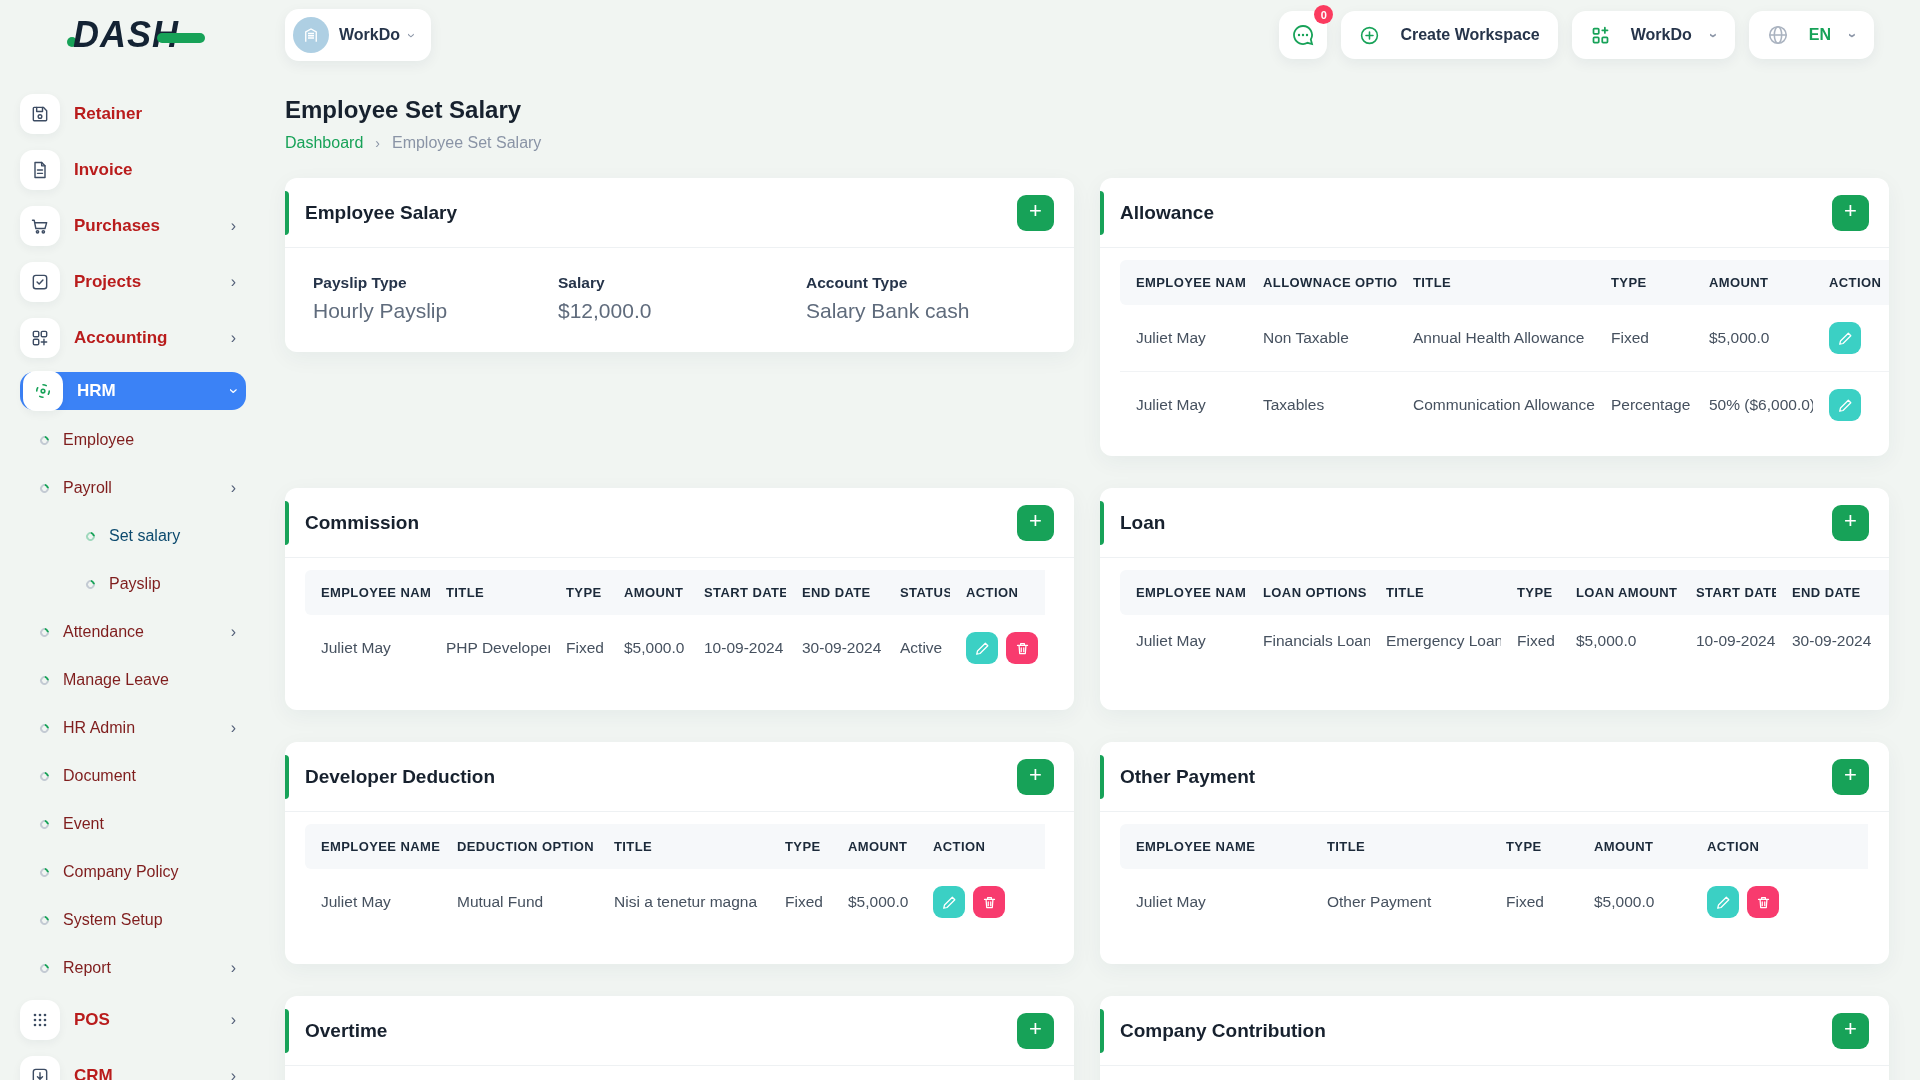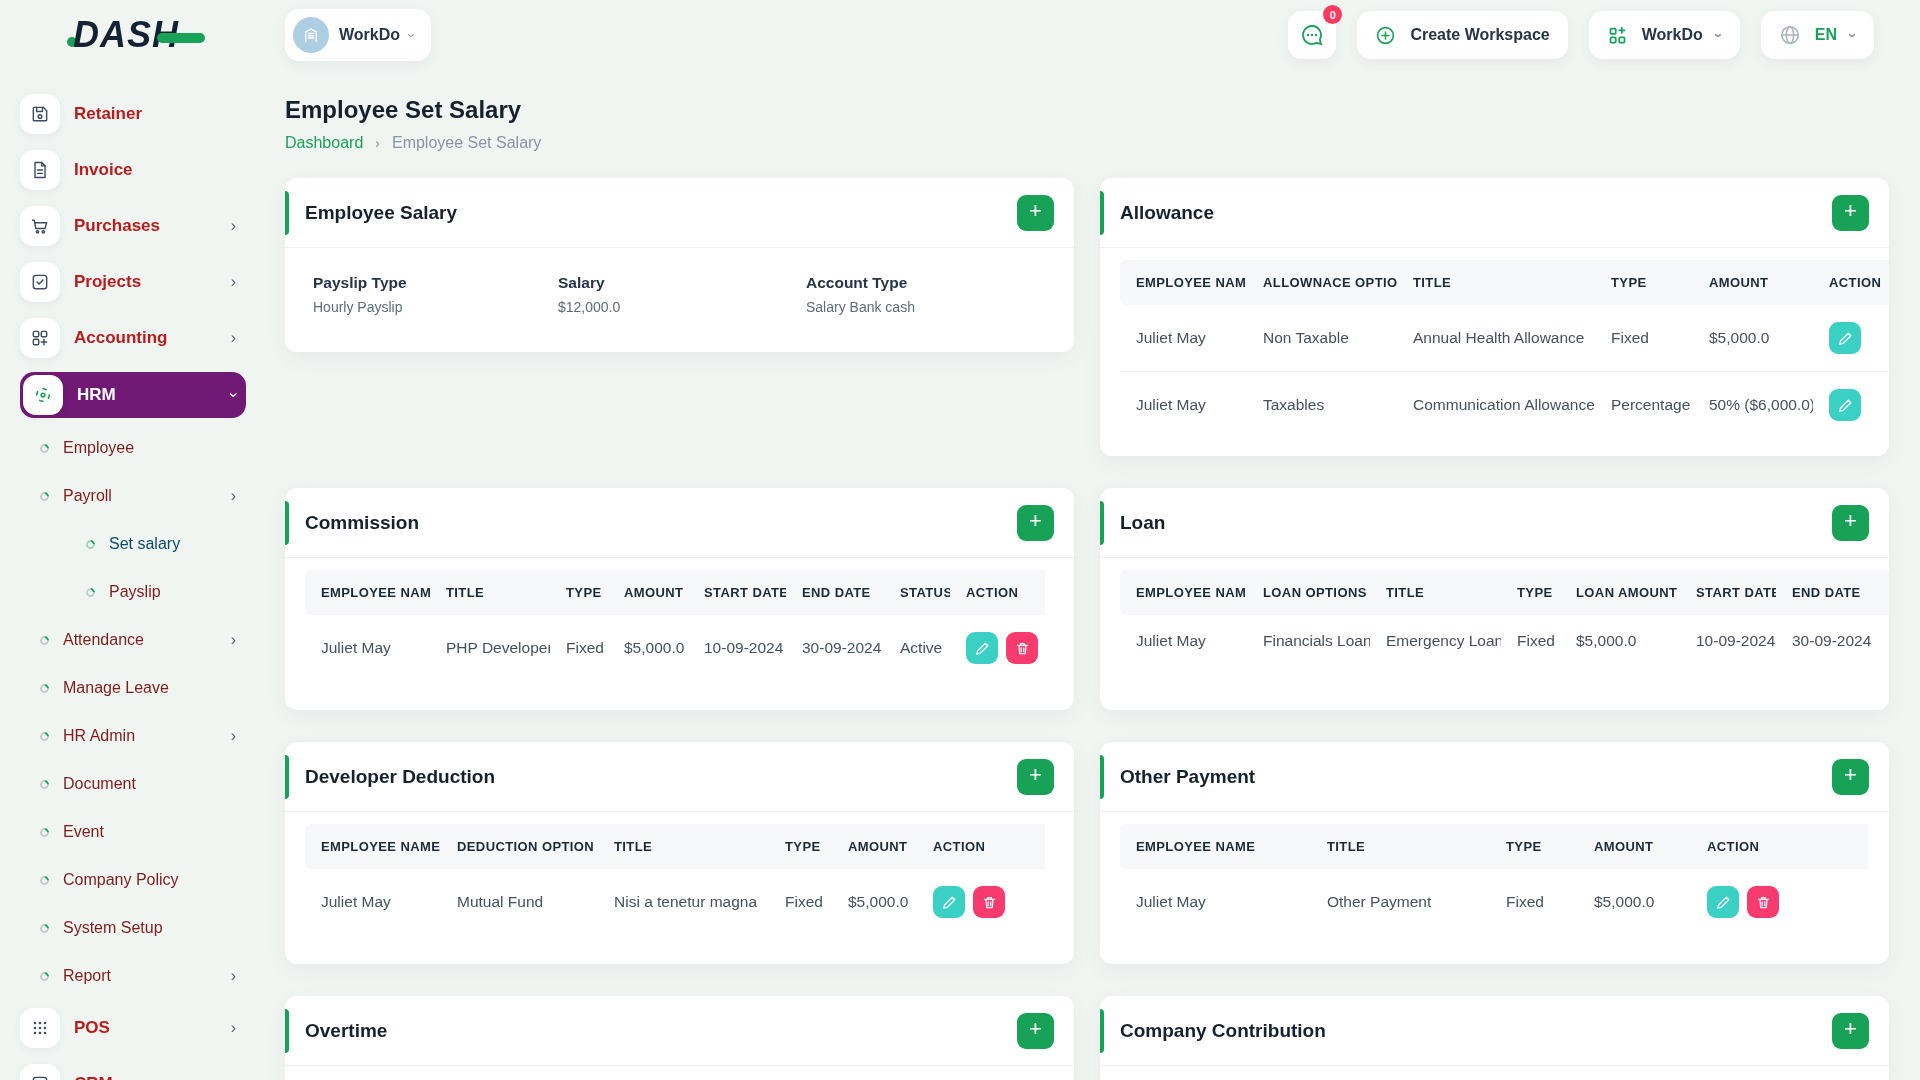--- a/index.html
+++ b/index.html
@@ -15,30 +15,30 @@
   .logo-text { font-size:36px; font-weight:800; letter-spacing:1px; color:#142334; font-style:italic; }
   .logo-dash { width:48px; height:10px; background:#17a258; border-radius:6px; margin-left:-26px; margin-top:6px; }
   .logo-dot { width:10px; height:10px; background:#17a258; border-radius:50%; margin-right:-8px; margin-top:14px; }
   .ws-pill { display:flex; align-items:center; gap:10px; background:#fff; border-radius:14px; padding:8px 16px 8px 8px; box-shadow:0 4px 14px rgba(20,40,60,.06); cursor:pointer; }
   .ws-avatar { width:36px; height:36px; border-radius:50%; background:#aecfe3; display:flex; align-items:center; justify-content:center; }
   .ws-name { font-size:16px; font-weight:600; color:#26344a; }
   .chev-down { font-size:15px; color:#8a94a6; transform:rotate(90deg); display:inline-block; line-height:1; }
   .top-right { margin-left:auto; display:flex; align-items:center; gap:14px; }
   .icon-btn { position:relative; width:48px; height:48px; background:#fff; border:none; border-radius:14px; display:flex; align-items:center; justify-content:center; box-shadow:0 4px 14px rgba(20,40,60,.06); cursor:pointer; }
   .badge { position:absolute; top:-6px; right:-6px; min-width:19px; height:19px; border-radius:10px; background:#fb3b5f; color:#fff; font-size:11px; font-weight:700; display:flex; align-items:center; justify-content:center; padding:0 5px; }
-  .pill-btn { display:flex; align-items:center; gap:14px; background:#fff; border:none; border-radius:14px; height:48px; padding:0 18px; font-family:inherit; font-size:16px; font-weight:600; color:#26344a; box-shadow:0 4px 14px rgba(20,40,60,.06); cursor:pointer;margin-left:7px; }
+  .pill-btn { display:flex; align-items:center; gap:20px; background:#fff; border:none; border-radius:14px; height:48px; padding:0 18px; font-family:inherit; font-size:16px; font-weight:600; color:#26344a; box-shadow:0 4px 14px rgba(20,40,60,.06); cursor:pointer; }
   .lang-label { color:#17a258; font-weight:700; }
   
   .shell { display:flex; }
   .sidebar { width:258px; padding:16px 12px 0 20px; flex:none; }
   .side-item { display:flex; align-items:center; height:56px; cursor:pointer; }
   .icon-box { width:40px; height:40px; background:#fff; border-radius:13px; display:flex; align-items:center; justify-content:center; box-shadow:0 3px 10px rgba(20,40,60,.05); flex:none; }
   .side-label { margin-left:14px; font-size:17px; font-weight:600; color:#b91c1c; }
   .side-chev { margin-left:auto; margin-right:10px; font-size:16px; color:#55617a; }
-  .side-item.active-main { background:#701a75; border-radius:14px; height:46px; margin:6px 0; padding-left:3px; }
+  .side-item.active-main { background:#3b82f6; border-radius:14px; height:38px; margin:6px 0; padding-left:3px; }
   .side-item.active-main .side-label { color:#fff; }
   .side-item.active-main .side-chev { color:#fff; transform:rotate(90deg); }
   .side-item.lvl1, .side-item.lvl2 { height:48px; }
   .side-item.lvl1 { padding-left:20px; }
   .side-item.lvl2 { padding-left:66px; }
   .bullet { width:9px; height:9px; border:2.5px solid #c3cad3; border-top-color:#17a258; border-radius:50%; transform:rotate(45deg); flex:none; }
   .side-item.lvl1 .side-label, .side-item.lvl2 .side-label { font-size:16px; font-weight:400; color:#7f1d1d; }
   .side-item.lvl2.active-sub .side-label { color:#0c4a6e; }
   .side-item.lvl2.active-sub .bullet { border-color:#9fd8bc; border-top-color:#17a258; }
   
@@ -51,21 +51,21 @@
   .cards { margin-top:26px; display:grid; grid-template-columns:1fr 1fr; column-gap:26px; row-gap:32px; align-items:start; }
   .card { background:#fff; border-radius:12px; box-shadow:0 6px 22px rgba(24,50,70,.05); overflow:hidden; }
   .h-salary{ min-height:174px; } .h-allowance{ min-height:278px; } .h-row2{ min-height:222px; } .h-row4{ min-height:160px; }
   .card-head { position:relative; display:flex; align-items:center; justify-content:space-between; height:70px; padding:0 20px; border-bottom:1px solid #eef1f3; }
   .card-head::before { content:""; position:absolute; left:0; top:13px; width:4px; height:44px; background:#17a258; border-radius:0 4px 4px 0; }
   .card-title { font-size:19px; font-weight:700; color:#17212e; }
   .add-btn { width:37px; height:36px; border:none; border-radius:9px; background:#17a258; color:#fff; font-size:22px; line-height:1; cursor:pointer; display:flex; align-items:center; justify-content:center; padding-bottom:3px; }
   .card-body { padding:12px 20px 18px; }
   .fields { display:grid; grid-template-columns:245px 248px 1fr; padding:14px 0 10px 8px; }
   .f-label { font-size:15.5px; font-weight:700; color:#26344a; }
-  .f-value { font-size:14px; color:#5f6b7c; margin-top:7px; }
+  .f-value { font-size:21px; color:#5f6b7c; margin-top:7px; }
   .tbl-wrap { overflow:hidden; }
   table.tbl { border-collapse:collapse; table-layout:fixed; }
   .tbl th { background:#f6f8fa; text-align:left; font-size:13px; font-weight:700; letter-spacing:.4px; color:#1c2a3a; text-transform:uppercase; padding:15px 12px 15px 16px; white-space:nowrap; overflow:hidden; }
   .tbl th:first-child { border-radius:6px 0 0 6px; }
   .tbl td { font-size:15.5px; color:#46515f; padding:17px 12px 17px 16px; white-space:nowrap; overflow:hidden; border-bottom:1px solid #f1f3f5; }
   .tbl tbody tr:last-child td { border-bottom:none; }
   .actions { display:flex; gap:8px; align-items:center; }
   td.act-cell { overflow:visible; }
   .act-btn { width:32px; height:32px; border:none; border-radius:9px; display:flex; align-items:center; justify-content:center; cursor:pointer; flex:none; }
   .act-btn.edit { background:#3bd0c4; }

